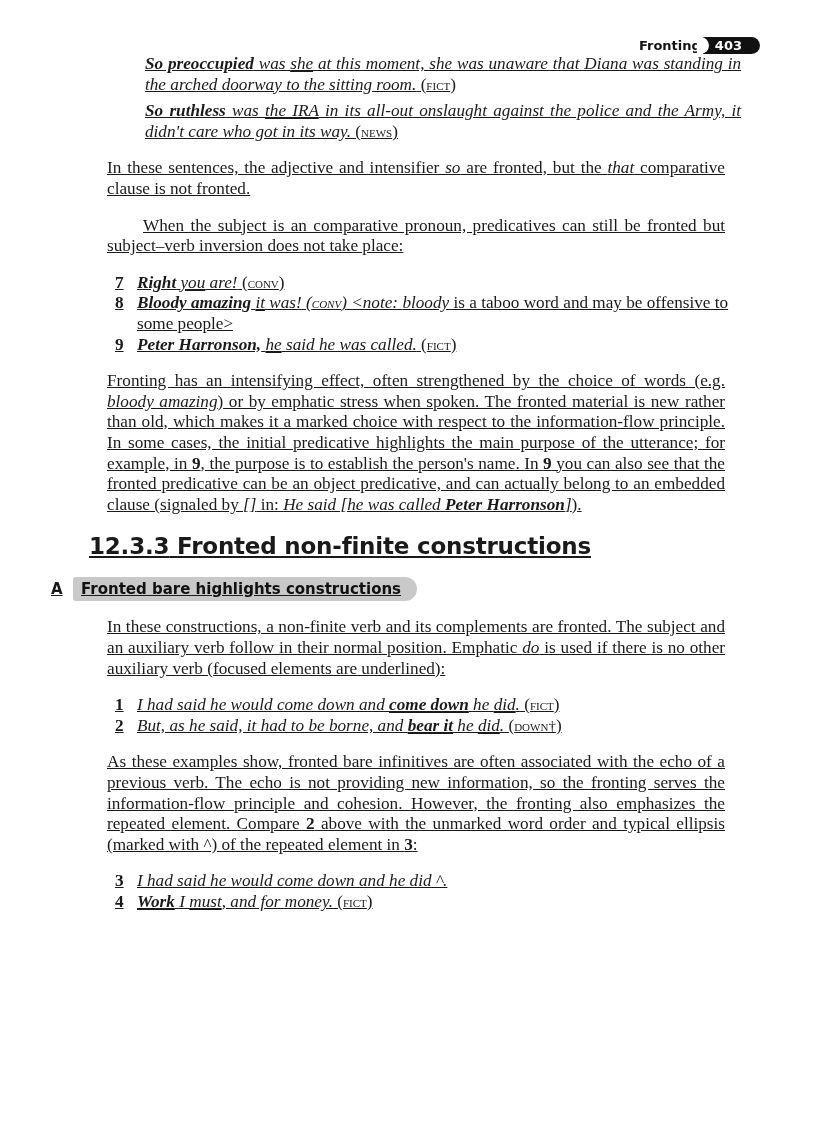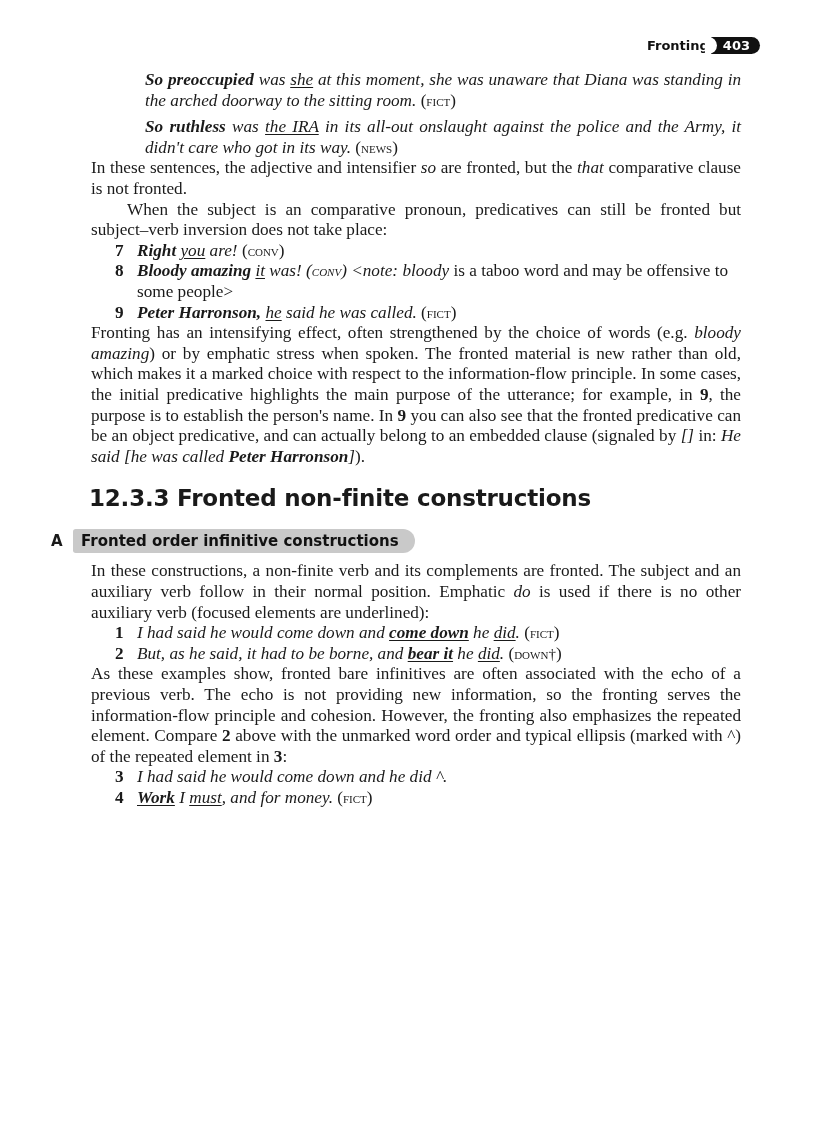--- a/index.html
+++ b/index.html
@@ -1,24 +1,24 @@
 <!DOCTYPE html>
 <html><head>
 <meta charset="utf-8">
 <style>
   html, body { margin:0; padding:0; background:#ffffff; }
   body { width:816px; height:1123px; position:relative; overflow:hidden; color:#1a1a1a;
          font-family:"Liberation Serif","DejaVu Serif",serif; }
   .running-head { position:absolute; top:37px; right:56px; display:flex; align-items:center; }
   .rh-title { font-family:"DejaVu Sans","Liberation Sans",sans-serif; font-weight:bold; font-size:13px; color:#111; margin-right:2px; }
   .rh-num { background:#111; color:#fff; font-family:"DejaVu Sans","Liberation Sans",sans-serif; font-weight:bold; font-size:13px;
-            padding:1px 10px 1px 12px; border-radius:0 10px 10px 0; position:relative; }
+            padding:1px 18px 1px 12px; border-radius:0 10px 10px 0; position:relative; }
   .rh-num::before { content:""; position:absolute; left:-6px; top:0; bottom:0; width:12px; background:#fff; border-radius:0 10px 10px 0; }
-  .content { position:absolute; left:91px; width:650px; top:70px; font-size:17.2px; line-height:20.6px; }
-  p { margin:0; text-align:justify; }
+  .content { position:absolute; left:91px; width:650px; top:54px; font-size:17.2px; line-height:20.6px;text-decoration:underline; }
+  p { margin:16px; text-align:justify; }
   .indent { text-indent:36px; }
   .ex-block { margin-left:54px; }
   .ex { margin:0; }
   .num-ex { display:flex; margin-left:24px; }
   .num-ex .n { font-weight:bold; width:16px; flex:none; text-align:left; margin-right:6px; }
   .num-ex .t { flex:1; }
   .sc { font-variant:small-caps; font-size:15px; }
   u { text-decoration:underline; text-underline-offset:2px; }
   h2.sec { font-family:"DejaVu Sans","Liberation Sans",sans-serif; font-size:23px; font-weight:bold; margin:21px 0 13px -2px; letter-spacing:-0.2px; }
   .subhead { display:flex; align-items:center; margin:20px 0 8px -40px; }
@@ -61,21 +61,21 @@
     <span class="t"><i><b>Peter Harronson,</b> <u>he</u><span> said he was called.</span></i> (<span class="sc">fict</span>)</span>
   </div>
 
   <p><span>Fronting has an intensifying effect, often strengthened by the choice of words (e.g. </span><i>bloody amazing</i><span>) or by emphatic stress when spoken. The fronted material is new rather than old, which makes it a marked choice with respect to the information-flow principle. In some cases, the initial predicative highlights the main purpose of the utterance; for example, in </span><b>9</b><span>, the purpose is to establish the person's name. In </span><b>9</b><span> you can also see that the fronted predicative can be an object predicative, and can actually belong to an embedded clause (signaled by </span><i>[]</i><span> in: </span><i><span>He said [he was called </span><b>Peter Harronson</b><span>]</span></i><span>).</span></p>
 
   <h2 class="sec"><span>12.3.3</span> <span>Fronted non-finite constructions</span></h2>
 
 
   <div class="subhead">
     <span class="letter">A</span>
-    <span class="bar">Fronted order infinitive constructions</span>
+    <span class="bar">Fronted bare highlights constructions</span>
   </div>
 
   <p><span>In these constructions, a non-finite verb and its complements are fronted. The subject and an auxiliary verb follow in their normal position. Emphatic </span><i>do</i><span> is used if there is no other auxiliary verb (focused elements are underlined):</span></p>
 
   <div class="num-ex">
     <span class="n">1</span>
     <span class="t"><i><span>I had said he would come down and </span><b><u>come down</u></b><span> he </span><u>did</u><span>.</span></i> (<span class="sc">fict</span>)</span>
   </div>
   <div class="num-ex">
     <span class="n">2</span>

